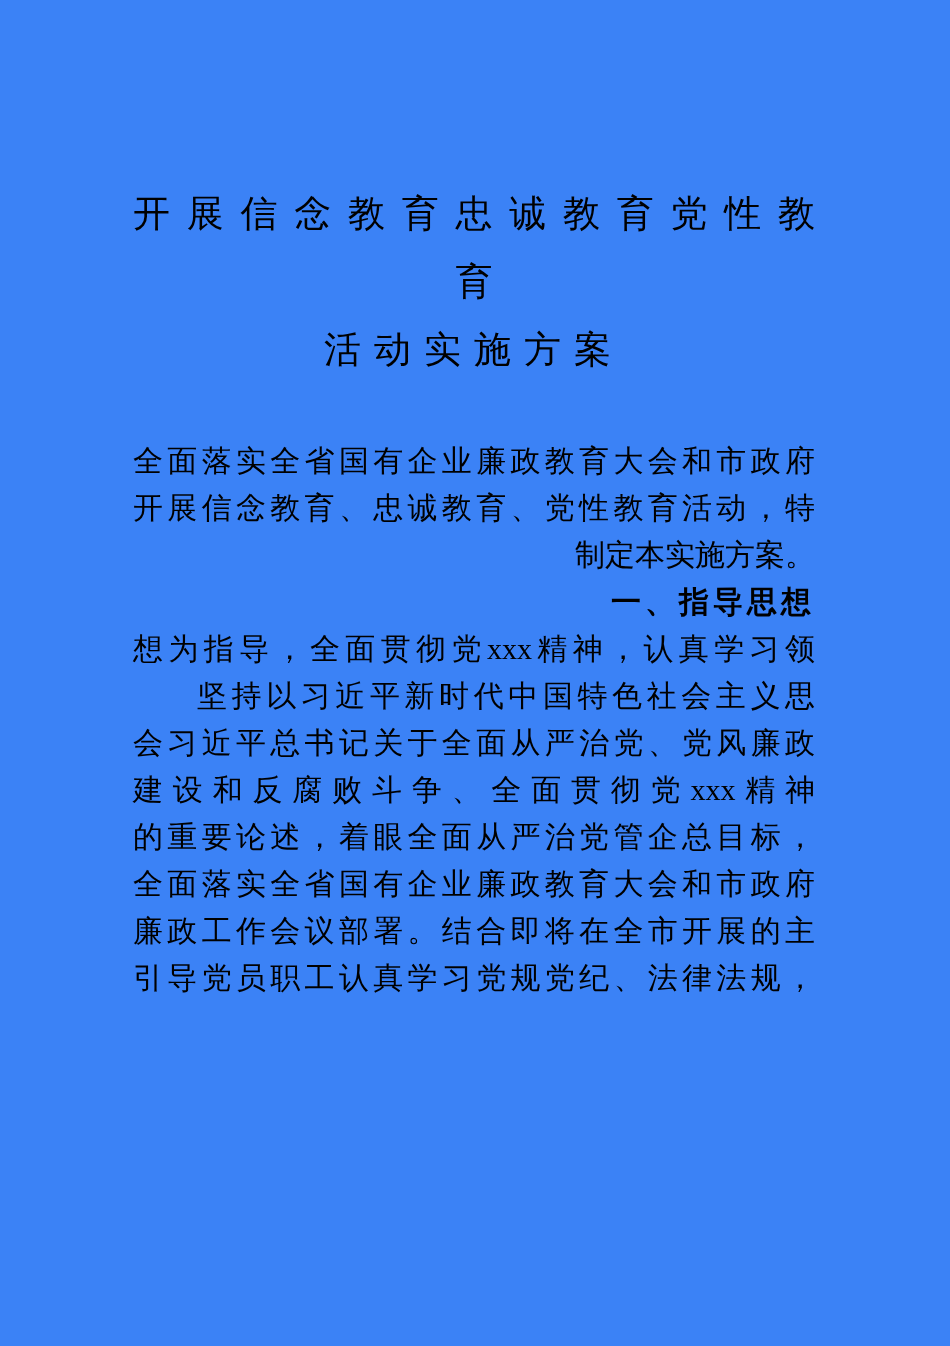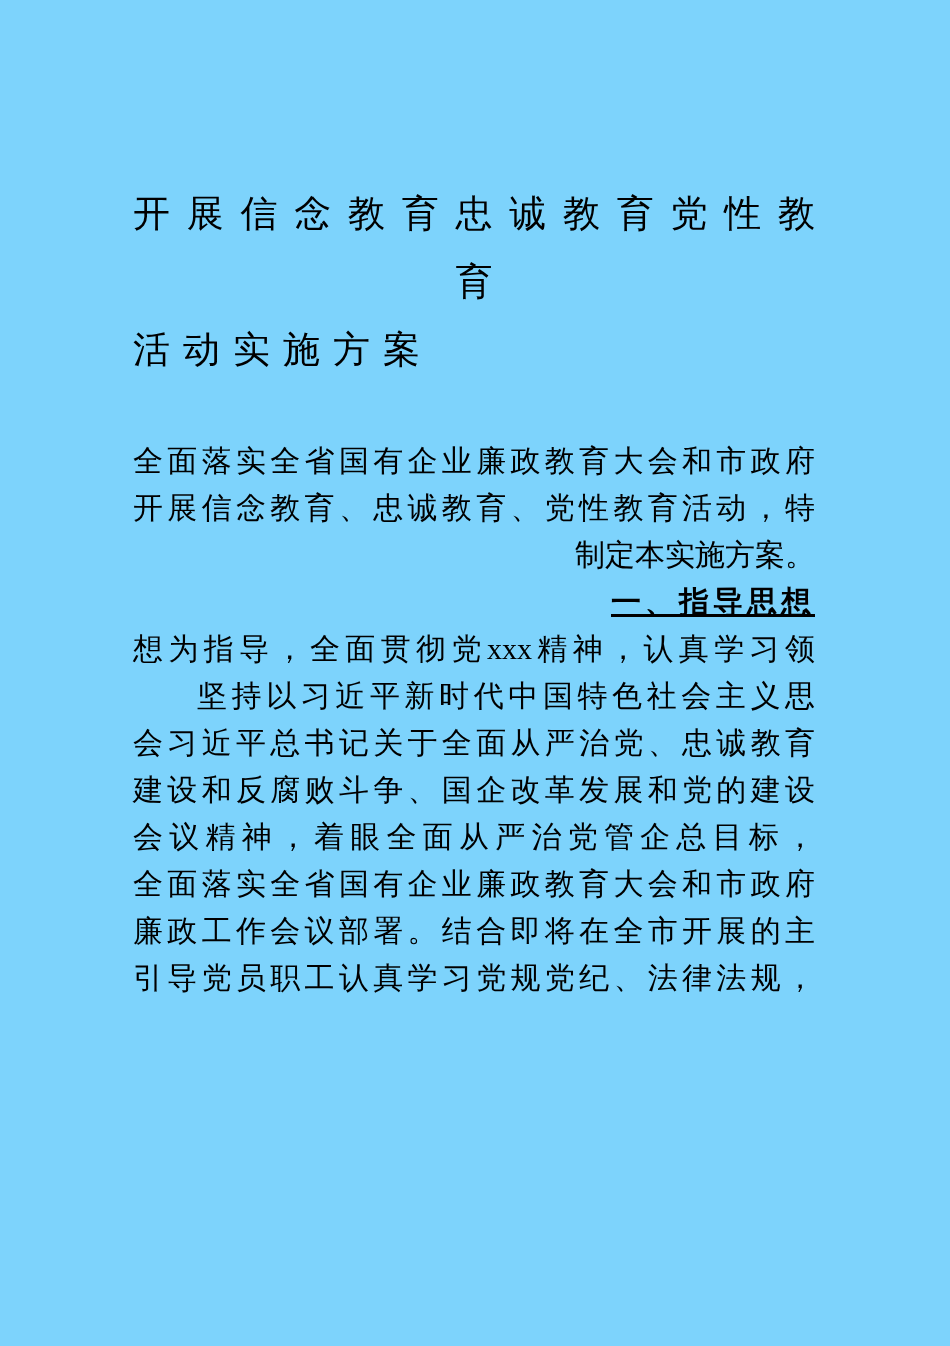--- a/index.html
+++ b/index.html
@@ -4,21 +4,21 @@
 <style>
   html, body {
     margin: 0;
     padding: 0;
     background: #ffffff;
   }
   .page {
     position: relative;
     width: 950px;
     height: 1346px;
-    background: #7dd3fc;
+    background: #3b82f6;
     color: #000000;
     overflow: hidden;
     font-family: "Liberation Serif", "DejaVu Serif", serif;
   }
   .doc-title {
     position: absolute;
     left: 133px;
     top: 180px;
     width: 682px;
   }
@@ -30,21 +30,21 @@
     letter-spacing: 0;
   }
   .title-line.t-justify {
     text-align: justify;
     text-align-last: justify;
   }
   .title-line.t-center {
     text-align: center;
   }
   .title-line.t-center-spaced {
-    text-align: left;
+    text-align: center;
     letter-spacing: 13px;
   }
   .doc-body {
     position: absolute;
     left: 133px;
     top: 437px;
     width: 682px;
   }
   .body-line {
     height: 47px;
@@ -56,21 +56,20 @@
     text-align: justify;
     text-align-last: justify;
   }
   .body-line.indent {
     padding-left: 64px;
   }
   .para.heading .body-line {
     font-weight: bold;
     font-family: "Liberation Sans", "DejaVu Sans", sans-serif;
     letter-spacing: 4px;
-    text-decoration: underline;
   }
 </style>
 </head>
 <body>
 
 <div class="page">
   <div class="doc-title" id="doc-title">
       <div class="title-line t-justify">开展信念教育忠诚教育党性教</div>
       <div class="title-line t-center">育</div>
       <div class="title-line t-center-spaced">活动实施方案</div>
@@ -80,21 +79,21 @@
         <div class="body-line justify">全面落实全省国有企业廉政教育大会和市政府</div>
         <div class="body-line justify">开展信念教育、忠诚教育、党性教育活动，特</div>
         <div class="body-line">制定本实施方案。</div>
       </div>
       <div class="para heading">
         <div class="body-line indent">一、指导思想</div>
       </div>
       <div class="para paragraph">
         <div class="body-line justify">想为指导，全面贯彻党xxx精神，认真学习领</div>
         <div class="body-line justify indent">坚持以习近平新时代中国特色社会主义思</div>
-        <div class="body-line justify">会习近平总书记关于全面从严治党、忠诚教育</div>
-        <div class="body-line justify">建设和反腐败斗争、国企改革发展和党的建设</div>
-        <div class="body-line justify">会议精神，着眼全面从严治党管企总目标，</div>
+        <div class="body-line justify">会习近平总书记关于全面从严治党、党风廉政</div>
+        <div class="body-line justify">建设和反腐败斗争、全面贯彻党xxx精神</div>
+        <div class="body-line justify">的重要论述，着眼全面从严治党管企总目标，</div>
         <div class="body-line justify">全面落实全省国有企业廉政教育大会和市政府</div>
         <div class="body-line justify">廉政工作会议部署。结合即将在全市开展的主</div>
         <div class="body-line justify">引导党员职工认真学习党规党纪、法律法规，</div>
       </div>
     </div>
 </div>
 
 </body></html>

